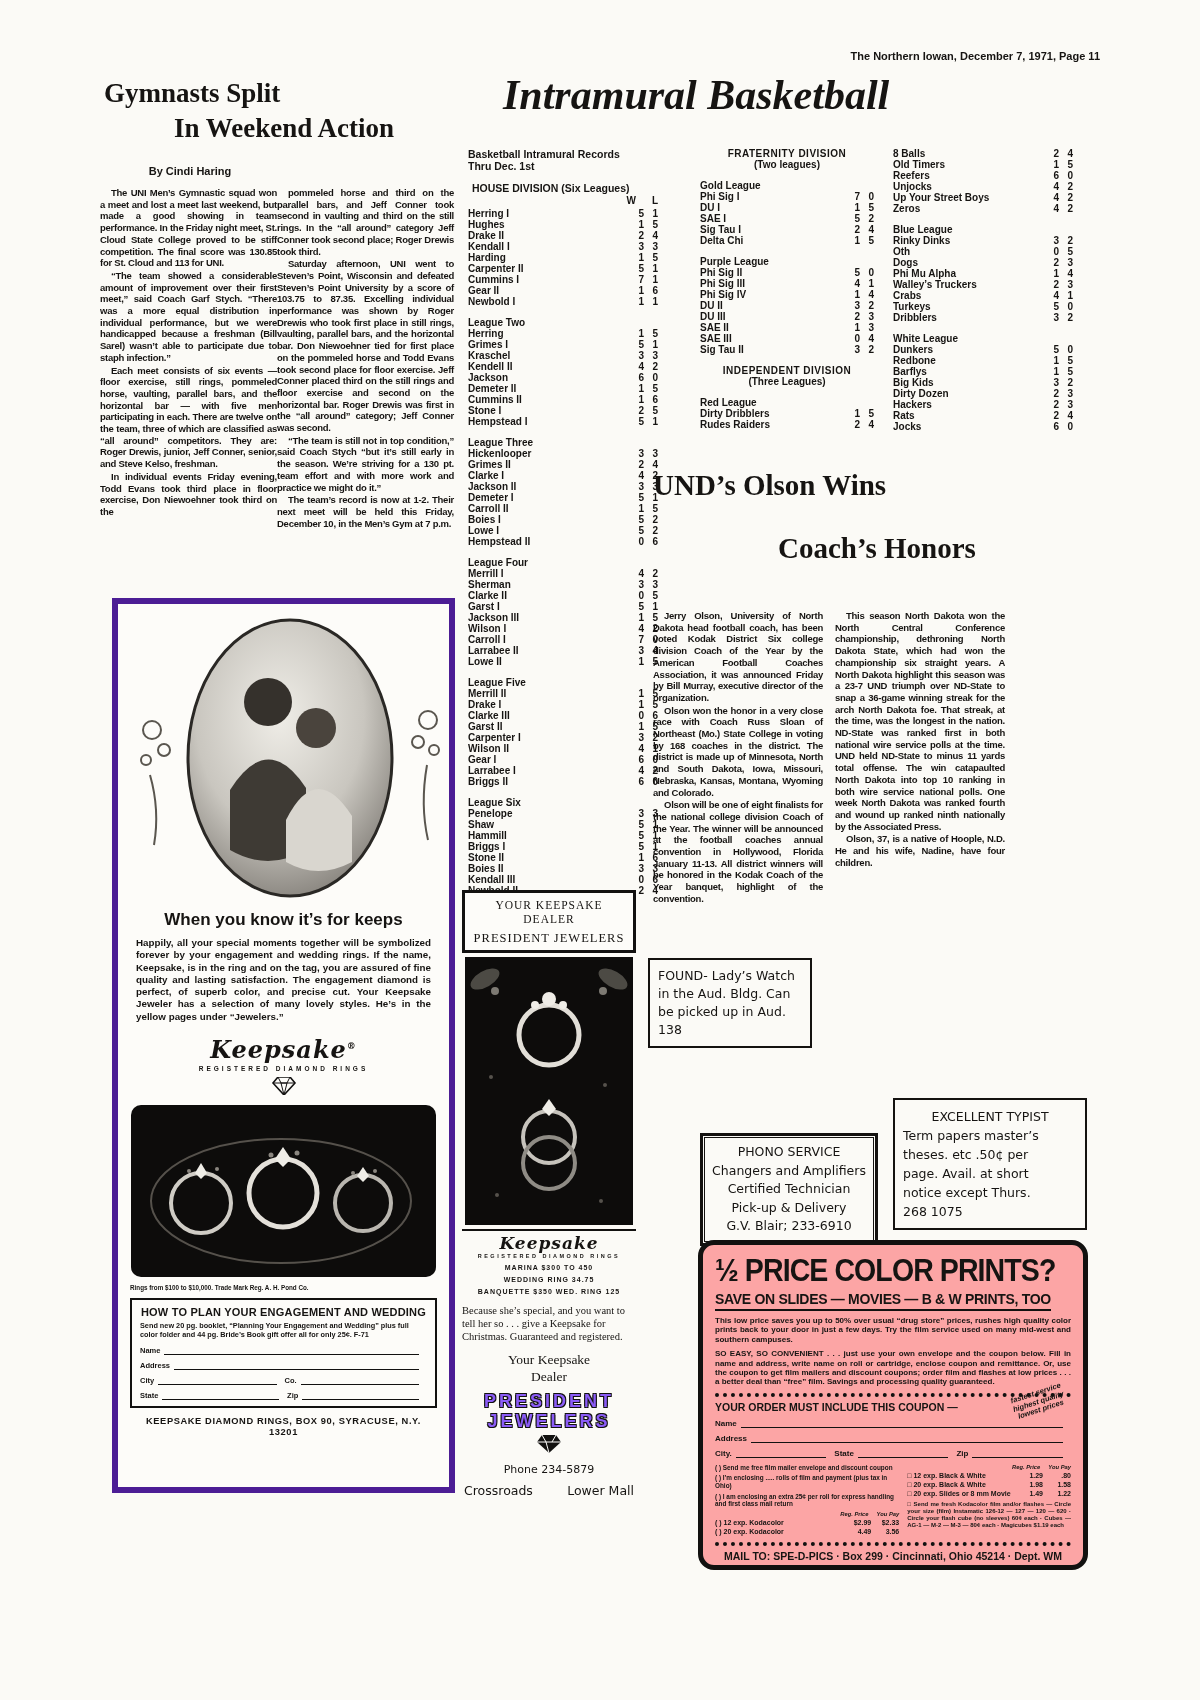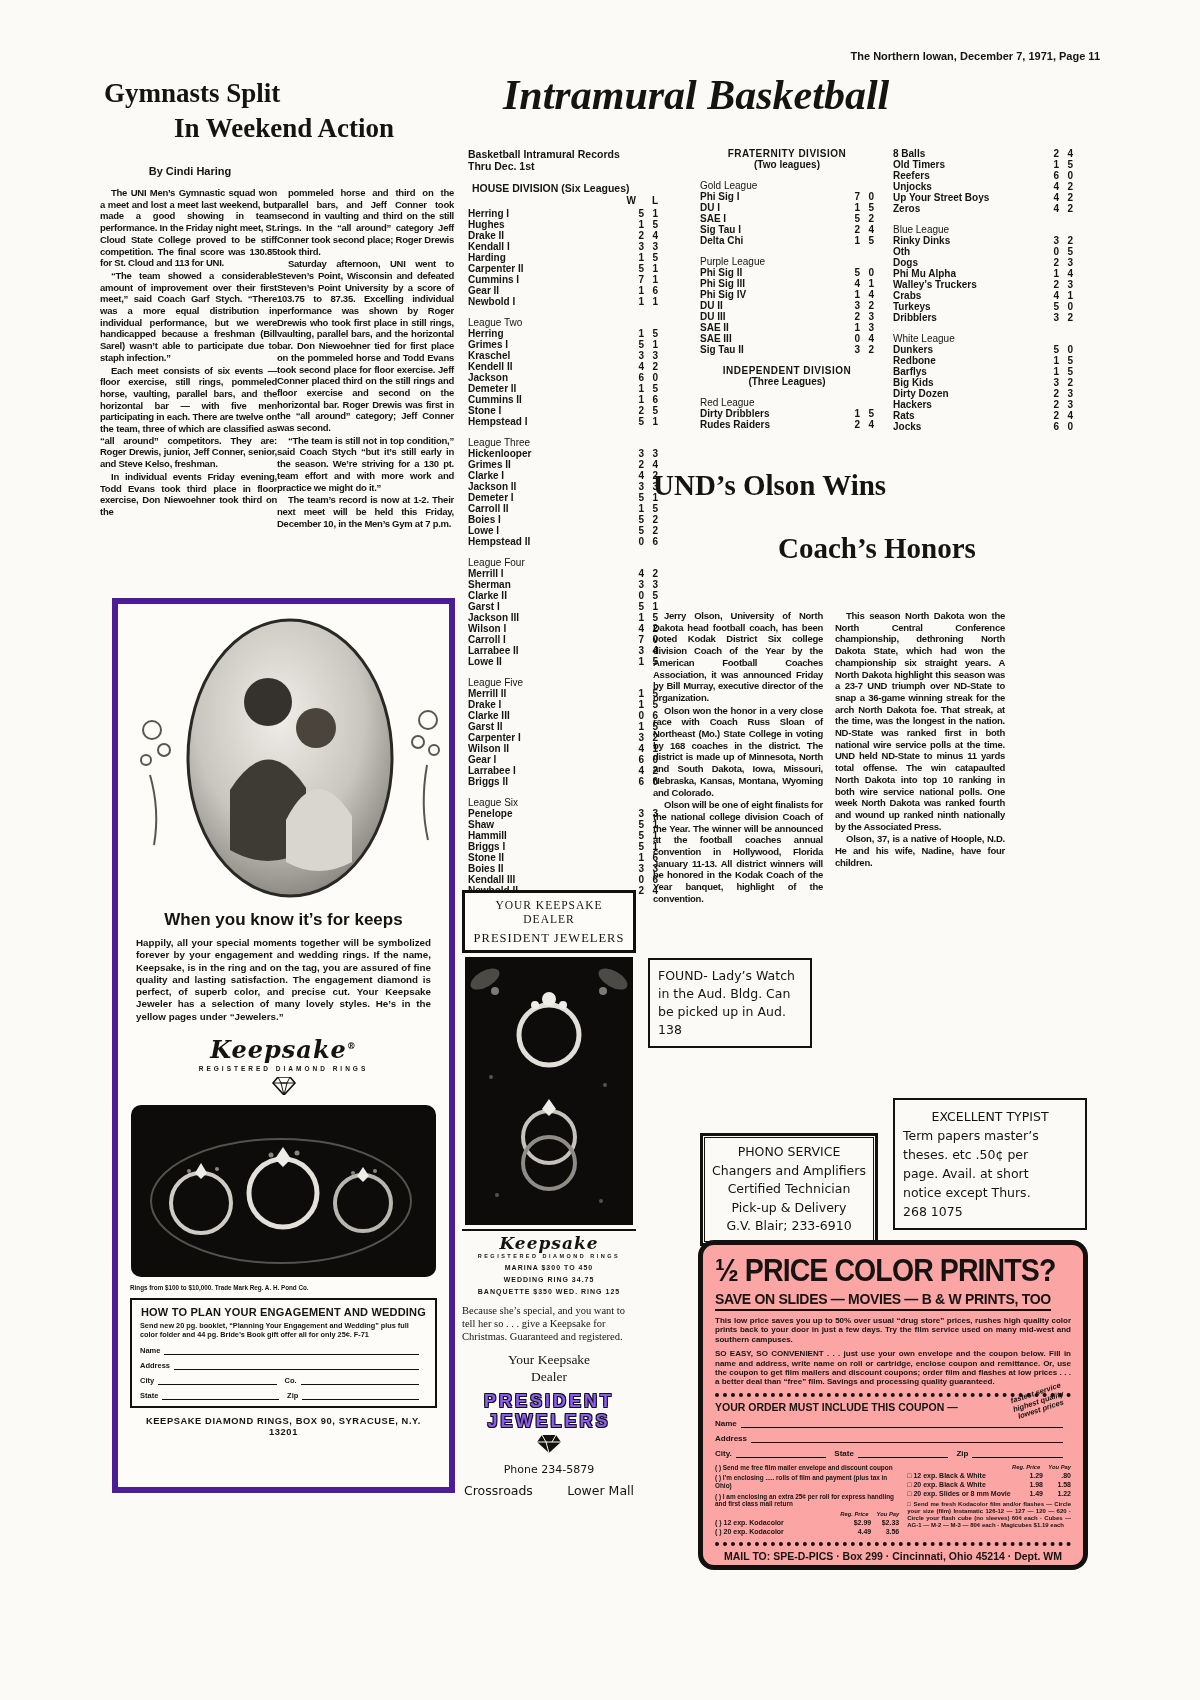--- a/index.html
+++ b/index.html
@@ -26,21 +26,21 @@
   .stats{font:700 10px/11px "Liberation Sans",sans-serif}
   .colA{position:absolute;left:468px;top:148px;width:190px}
   .colB{position:absolute;left:700px;top:148px;width:174px}
   .colC{position:absolute;left:893px;top:148px;width:180px}
   .recs-title{font:700 10.5px/12px "Liberation Sans",sans-serif}
   .recs-sub{font:700 10.5px/12px "Liberation Sans",sans-serif;margin-bottom:10px}
   .house-title{font:700 10.5px/12px "Liberation Sans",sans-serif;margin-left:4px}
   .wl-row{display:flex;justify-content:flex-end;gap:8px;font-weight:700;margin:1px 0 2px 0}
   .wl-row span{width:14px;text-align:right}
   .lg-block{margin-bottom:10px}
-  .lg-name{font-weight:400;margin-bottom:0px}
+  .lg-name{font-weight:700;margin-bottom:0px}
   .div-h1{text-align:center;font-weight:700;letter-spacing:0.5px}
   .div-h2{text-align:center;font-weight:700;margin-bottom:9px}
   .team-row{display:flex}
   .team-row .tn{flex:1;white-space:nowrap;overflow:hidden}
   .team-row .tw,.team-row .tl{width:14px;text-align:right}
 
   
   .und-t1{position:absolute;left:653px;top:469px;font:700 29px/32px "Liberation Serif",serif}
   .und-t2{position:absolute;left:778px;top:532px;font:700 29px/32px "Liberation Serif",serif}
   .und-cols{position:absolute;left:653px;top:610px;width:352px;display:flex;gap:12px}

